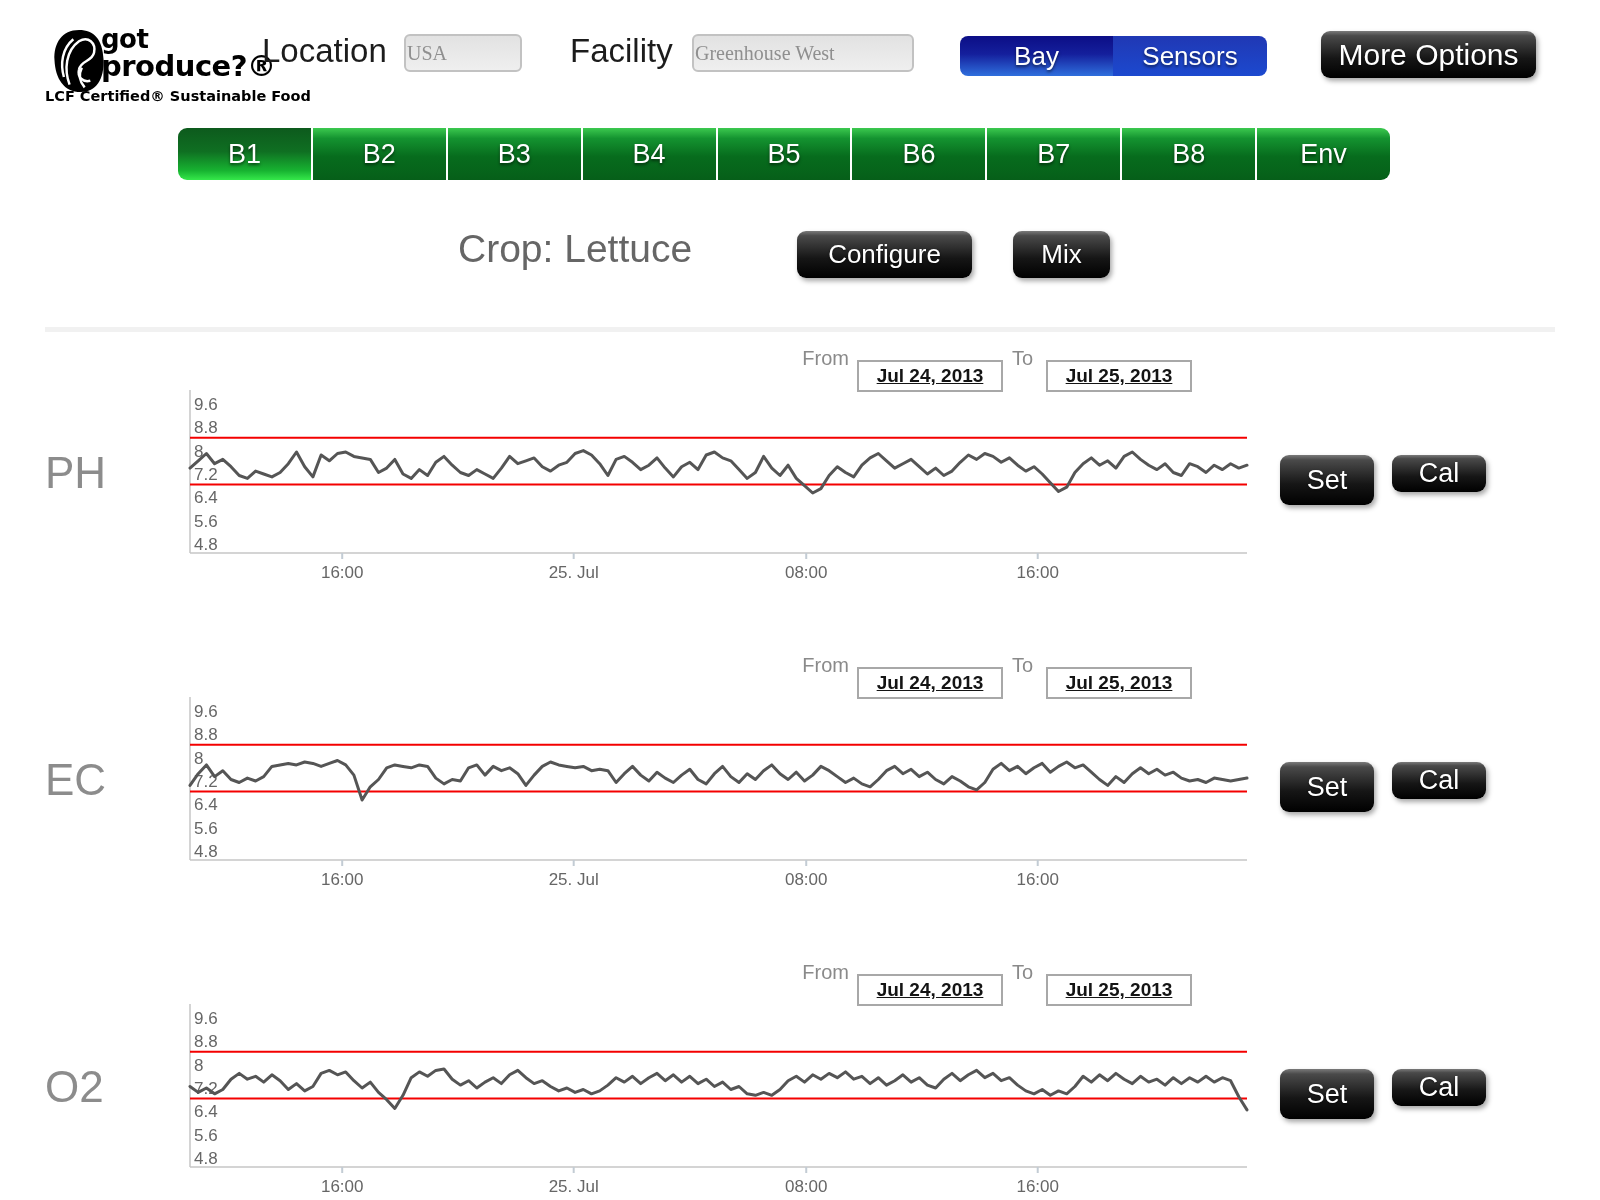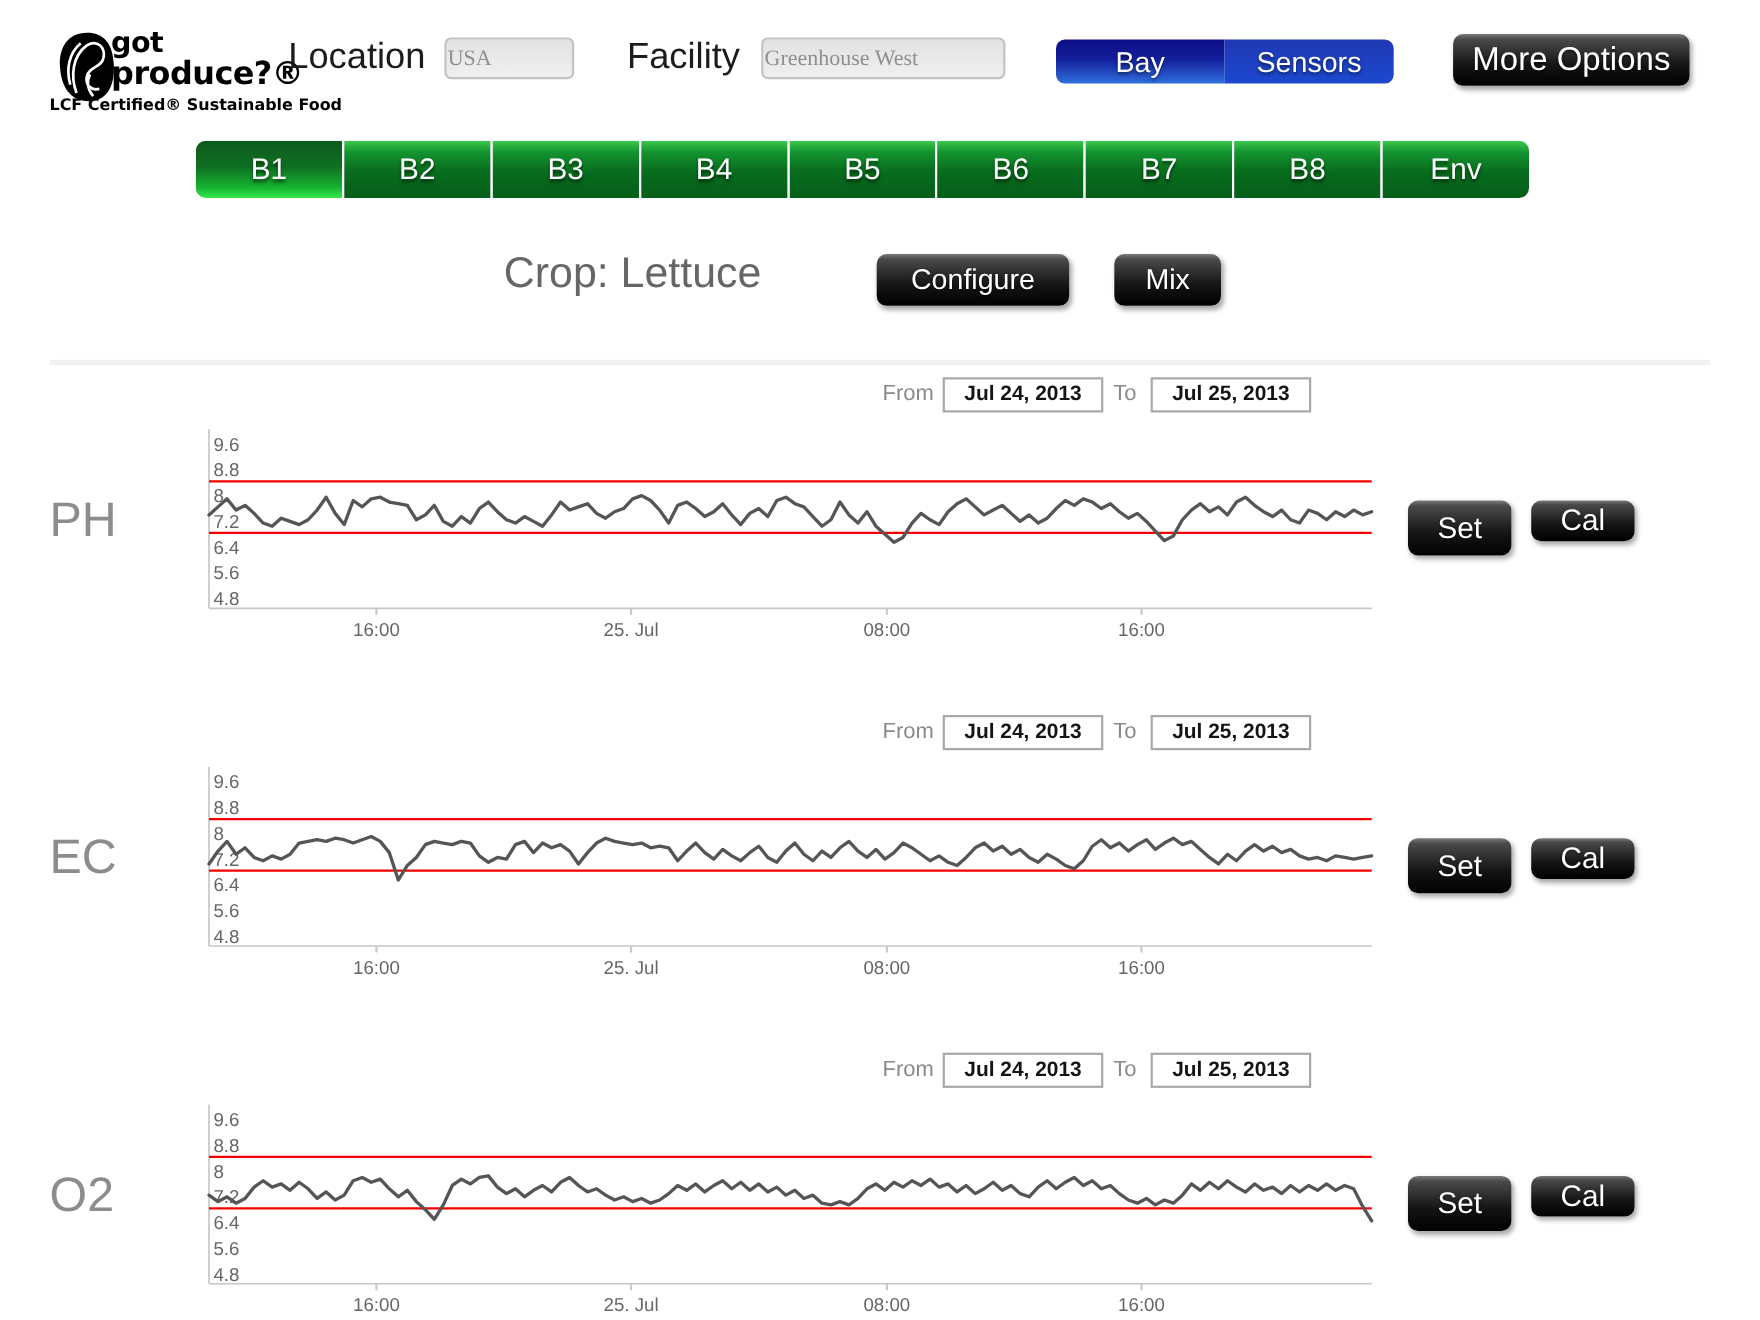--- a/index.html
+++ b/index.html
@@ -42,22 +42,22 @@
   
   .crop-title{position:absolute;left:458px;top:227px;font-size:39px;color:#666;text-align:right;}
   .configure-btn{left:797px;top:231px;width:175px;height:47px;font-size:26px;}
   .mix-btn{left:1013px;top:231px;width:97px;height:47px;font-size:26px;}
   .divider{position:absolute;left:45px;top:327px;width:1510px;height:5px;background:#f1f1f1;}
   
   .chart-section{position:absolute;left:0;width:1600px;height:255px;}
   .from-label,.to-label{position:absolute;top:9px;font-size:20px;color:#8a8a8a;}
   .from-label{left:792px;width:57px;text-align:right;}
   .to-label{left:1012px;}
-  .date-input{position:absolute;top:5px;width:138px;height:26px;border:2px solid #a8a8a8;background:#fff;
-    color:#141414;font-size:19px;font-weight:bold;text-align:center;font-family:inherit;}
+  .date-input{position:absolute;top:22px;width:138px;height:26px;border:2px solid #a8a8a8;background:#fff;
+    color:#141414;font-size:19px;font-weight:bold;text-align:center;font-family:inherit;text-decoration:underline;}
   .from-input{left:857px;}
   .to-input{left:1046px;}
   .param-label{position:absolute;left:45px;top:110px;font-size:44px;color:#8c8c8c;}
   .chart{position:absolute;left:185px;top:47px;}
   .set-btn{left:1280px;top:117px;width:94px;height:50px;font-size:27px;}
   .cal-btn{left:1392px;top:117px;width:94px;height:37px;font-size:27px;}
 </style>
 </head>
 <body>
 

